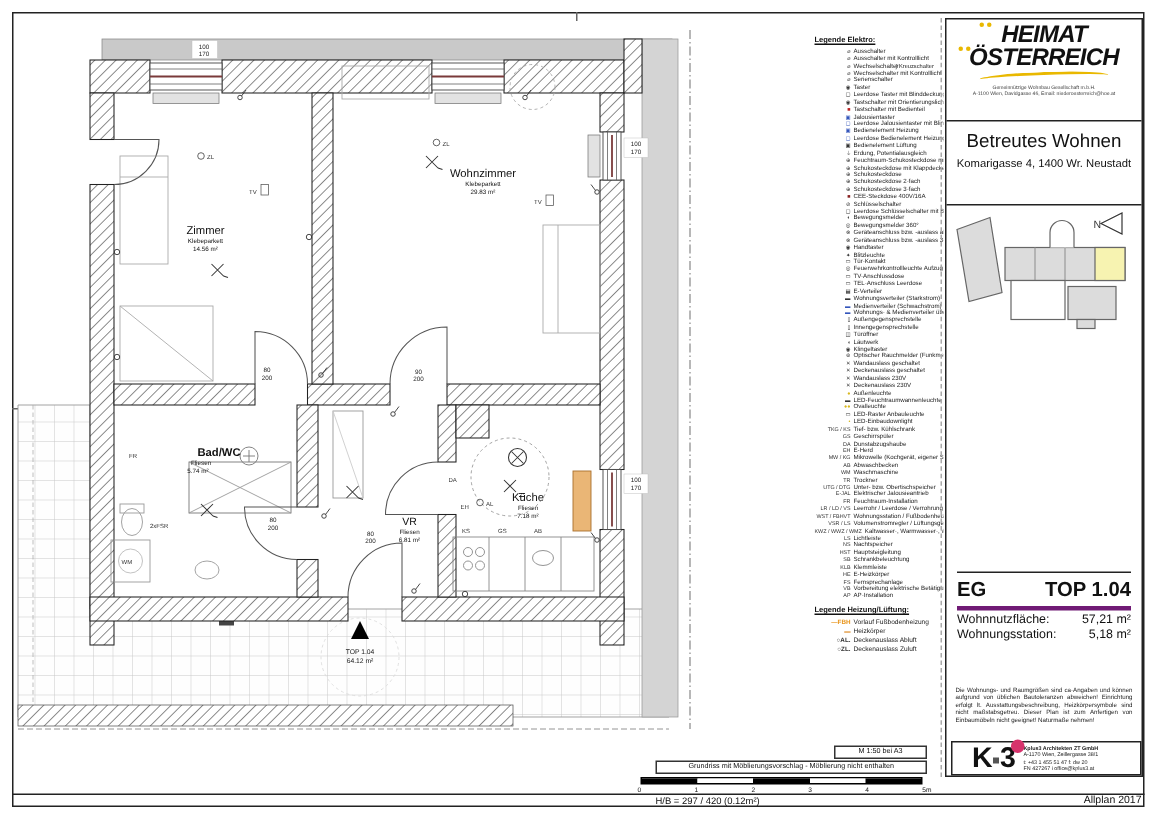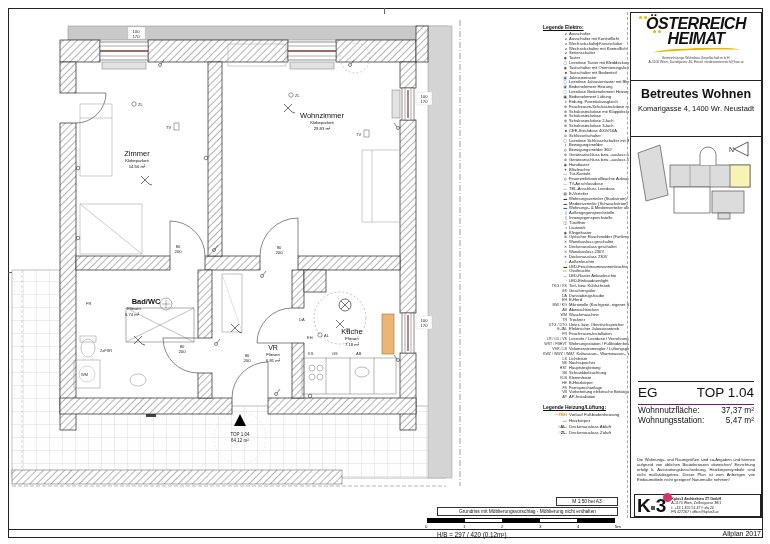--- a/index.html
+++ b/index.html
@@ -24,29 +24,29 @@
   .foldmark-t{left:384px;top:8px;height:6px;border-left:1px solid #666;width:0}
   .foldmark-l{left:8px;top:272px;width:6px;border-top:1px solid #666;height:0}
   
   .titleblock{left:630px;top:12px;width:132px;height:506px;border:1px solid #222;background:#fff}
   .tb-logo{position:absolute;top:0;left:0;right:0;height:68px;border-bottom:1px solid #222;text-align:center;padding-top:3px}
   .brand{font-style:italic;font-weight:bold;font-size:16px;line-height:15px;letter-spacing:-.5px;position:relative}
   .dot{position:absolute;width:3px;height:3px;border-radius:50%;background:#e9b800}
   .swoosh{width:86px;height:7px;border-top:2px solid #e9b800;border-radius:50%;margin:2px auto 1px auto;transform:rotate(-2deg)}
   .brand-sub{font-size:3.4px;color:#444;line-height:4.2px}
   .tb-project{position:absolute;top:69px;left:0;right:0;height:55px;border-bottom:1px solid #222;text-align:center;padding-top:5px}
-  .proj{font-size:12.5px;font-weight:bold;line-height:14px}
+  .proj{font-size:12.5px;font-weight:normal;line-height:14px}
   .addr{font-size:7.5px;margin-top:3px}
   .tb-keyplan{position:absolute;top:126px;left:0;right:0;height:92px;text-align:center}
   .tb-unit{position:absolute;top:368px;left:0;right:0;padding:0 7px}
-  .unitrow{display:flex;justify-content:space-between;font-size:13.5px;font-weight:normal;border-top:1px solid #222;border-bottom:1px solid #701a75;padding:3px 0 4px 0}
+  .unitrow{display:flex;justify-content:space-between;font-size:13.5px;font-weight:bold;border-top:1px solid #222;border-bottom:3px solid #701a75;padding:3px 0 4px 0}
   .valrow{display:flex;justify-content:space-between;font-size:8.3px;margin-top:0}
   .valrow .v{font-weight:normal}
   .tb-disc{position:absolute;top:444px;left:6px;right:6px;font-size:4.1px;line-height:5px;color:#222;text-align:justify}
-  .tb-k3{position:absolute;top:481px;left:3px;right:0;height:23px;border:1px solid #222;display:flex;align-items:center;padding:1px 2px}
+  .tb-k3{position:absolute;top:481px;left:3px;right:0;height:23px;border:1px solid #222;display:flex;align-items:center;padding:1px 13px}
   .k3logo{font-size:19px;font-weight:bold;line-height:19px;position:relative;padding-right:6px;letter-spacing:-1px}
   .k3sq{display:inline-block;width:4px;height:4px;background:#555;margin:0 1px 2px 1px}
   .k3dot{position:absolute;right:-1px;top:-3px;width:9px;height:9px;border-radius:50%;background:#d6336c}
   .k3txt{font-size:3.6px;line-height:4.4px;color:#222;white-space:nowrap}
   .k3txt .n{font-weight:bold}
   
   .notebox{border:0.5px solid #333;font-size:4.8px;text-align:center;background:#fff;white-space:nowrap;padding:1px 2px}
   .note1{left:556px;top:497px;width:62px}
   .note2{left:437px;top:507px;width:181px}
   .scalebar{left:427px;top:518px;width:188px;height:5px;border:1px solid #000;display:flex}
@@ -711,28 +711,28 @@
   </div>
 </div>
   </div>
 </div>
 <div class="abs leg-note">Kreuzschalter</div>
 <div class="abs foldline"></div>
 
 <div class="abs titleblock">
   <div class="tb-logo">
     <div class="brand">
+      <span class="dot" style="left:22px;top:-1px"></span>
+      <span class="dot" style="left:27px;top:-1px"></span>
+      <span>HEIMAT</span>
+    </div>
+    <div class="brand">
       <span class="dot" style="left:8px;top:0px"></span>
       <span class="dot" style="left:13px;top:0px"></span>
       <span>ÖSTERREICH</span>
-    </div>
-    <div class="brand">
-      <span class="dot" style="left:22px;top:-1px"></span>
-      <span class="dot" style="left:27px;top:-1px"></span>
-      <span>HEIMAT</span>
     </div>
     <div class="swoosh"></div>
     <div class="brand-sub">Gemeinnützige Wohnbau Gesellschaft m.b.H.</div>
     <div class="brand-sub">A-1100 Wien, Davidgasse 46, Email: niederoesterreich@hoe.at</div>
   </div>
 
   <div class="tb-project">
     <div class="proj">Betreutes Wohnen</div>
     <div class="addr">Komarigasse 4, 1400 Wr. Neustadt</div>
   </div>
@@ -757,25 +757,25 @@
     </svg>
   </div>
 
   <div class="tb-unit">
     <div class="unitrow">
       <span>EG</span>
       <span>TOP 1.04</span>
     </div>
     <div class="valrow">
       <span>Wohnnutzfläche:</span>
-      <span class="v">37,37 m²</span>
+      <span class="v">57,21 m²</span>
     </div>
     <div class="valrow">
       <span>Wohnungsstation:</span>
-      <span class="v">5,47 m²</span>
+      <span class="v">5,18 m²</span>
     </div>
   </div>
 
   <div class="tb-disc">Die Wohnungs- und Raumgrößen sind ca-Angaben und können aufgrund von üblichen Bautoleranzen abweichen! Einrichtung erfolgt lt. Ausstattungsbeschreibung, Heizkörpersymbole sind nicht maßstabsgetreu. Dieser Plan ist zum Anfertigen von Einbaumöbeln nicht geeignet! Naturmaße nehmen!</div>
 
   <div class="tb-k3">
     <div class="k3logo">
       <span>K</span><span class="k3sq"></span><span>3</span>
       <span class="k3dot"></span>
     </div>

